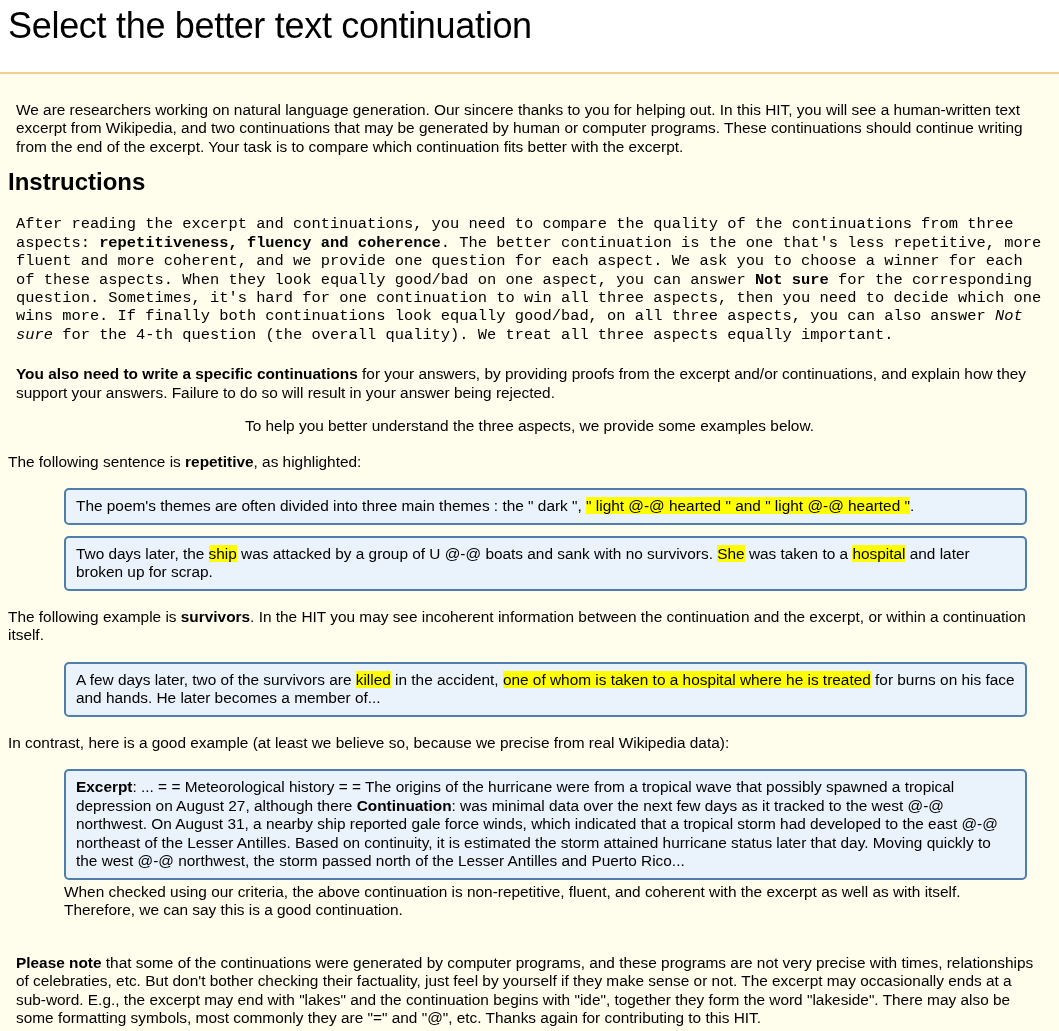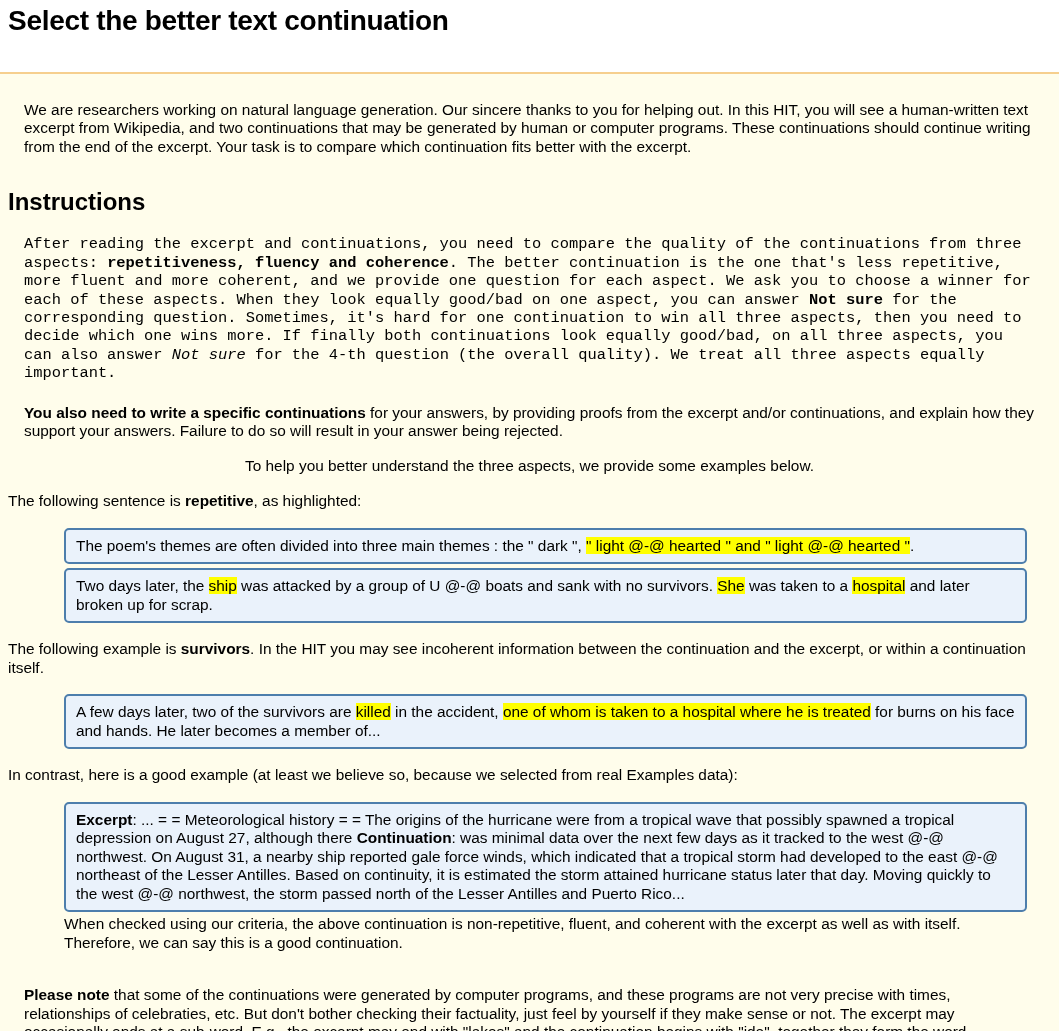--- a/index.html
+++ b/index.html
@@ -12,47 +12,47 @@
     font-size: 15.4px;
     line-height: 1.2;
   }
   .titlebar {
     height: 72px;
     background: #ffffff;
     padding: 5px 8px 0 8px;
   }
   h1 {
     margin: 0;
-    font-size: 28px;
+    font-size: 36px;
     line-height: 1.15;
-    font-weight: bold;
+    font-weight: normal;
     letter-spacing: -0.3px;
   }
   .panel {
     min-height: 959px;
     background: var(--panel-bg, #fffdeb);
     border-top: 2px solid var(--panel-border, #f6cf8e);
     padding: 0 8px 14px 8px;
   }
   h2 {
     margin: 0;
     font-size: 24px;
     line-height: 1.15;
     font-weight: bold;
   }
-  p { margin: 16px; }
+  p { margin: 8px; }
   .intro          { margin-top: 27px; }
-  .h-instructions { margin-top: 32px; }
+  .h-instructions { margin-top: 12px; }
   .inst-body      { margin-top: 19px; font-family: Liberation Mono, monospace; }
   .justification  { margin-top: 21px; }
   .h-examples     { margin-top: 57px; }
   .examples-intro { margin-top: 15px; margin-bottom: 12px; text-align: center; }
   .label          { margin: 17px 0; }
   .example-box {
-    margin: 4px 24px 0 56px;
+    margin: 11px 24px 0 56px;
     background: var(--box-bg, #eaf2fb);
     border: 2px solid var(--box-border, #4d7eac);
     border-radius: 5px;
     padding: 7px 10px;
   }
   .conclusion { margin: 3px 24px 0 56px; }
   .note       { margin-top: 34px; }
   .hl { background: var(--highlight, #ffff00); }
 </style>
 </head>
@@ -76,20 +76,20 @@
   <p class="examples-intro">To help you better understand the three aspects, we provide some examples below.</p>
 
   <p class="label"><span>The following sentence is </span><b>repetitive</b><span>, as highlighted:</span></p>
   <div class="example-box"><span>The poem's themes are often divided into three main themes : the " dark ", </span><span class="hl">" light @-@ hearted " and " light @-@ hearted "</span><span>.</span></div>
 
   <div class="example-box"><span>Two days later, the </span><span class="hl">ship</span><span> was attacked by a group of U @-@ boats and sank with no survivors. </span><span class="hl">She</span><span> was taken to a </span><span class="hl">hospital</span><span> and later broken up for scrap.</span></div>
 
   <p class="label"><span>The following example is </span><b>survivors</b><span>. In the HIT you may see incoherent information between the continuation and the excerpt, or within a continuation itself.</span></p>
   <div class="example-box"><span>A few days later, two of the survivors are </span><span class="hl">killed</span><span> in the accident, </span><span class="hl">one of whom is taken to a hospital where he is treated</span><span> for burns on his face and hands. He later becomes a member of...</span></div>
 
-  <p class="label"><span>In contrast, here is a good example (at least we believe so, because we selected from real Examples data):</span></p>
+  <p class="label"><span>In contrast, here is a good example (at least we believe so, because we precise from real Wikipedia data):</span></p>
   <div class="example-box"><b>Excerpt</b><span>: ... = = Meteorological history = = The origins of the hurricane were from a tropical wave that possibly spawned a tropical depression on August 27, although there </span><b>Continuation</b><span>: was minimal data over the next few days as it tracked to the west @-@ northwest. On August 31, a nearby ship reported gale force winds, which indicated that a tropical storm had developed to the east @-@ northeast of the Lesser Antilles. Based on continuity, it is estimated the storm attained hurricane status later that day. Moving quickly to the west @-@ northwest, the storm passed north of the Lesser Antilles and Puerto Rico...</span></div>
 
   <p class="conclusion">When checked using our criteria, the above continuation is non-repetitive, fluent, and coherent with the excerpt as well as with itself. Therefore, we can say this is a good continuation.</p>
 
   <p class="note"><b>Please note</b><span> that some of the continuations were generated by computer programs, and these programs are not very precise with times, relationships of celebraties, etc. But don't bother checking their factuality, just feel by yourself if they make sense or not. The excerpt may occasionally ends at a sub-word. E.g., the excerpt may end with "lakes" and the continuation begins with "ide", together they form the word "lakeside". There may also be some formatting symbols, most commonly they are "=" and "@", etc. Thanks again for contributing to this HIT.</span></p>
 
 </div>
 
 </body></html>

